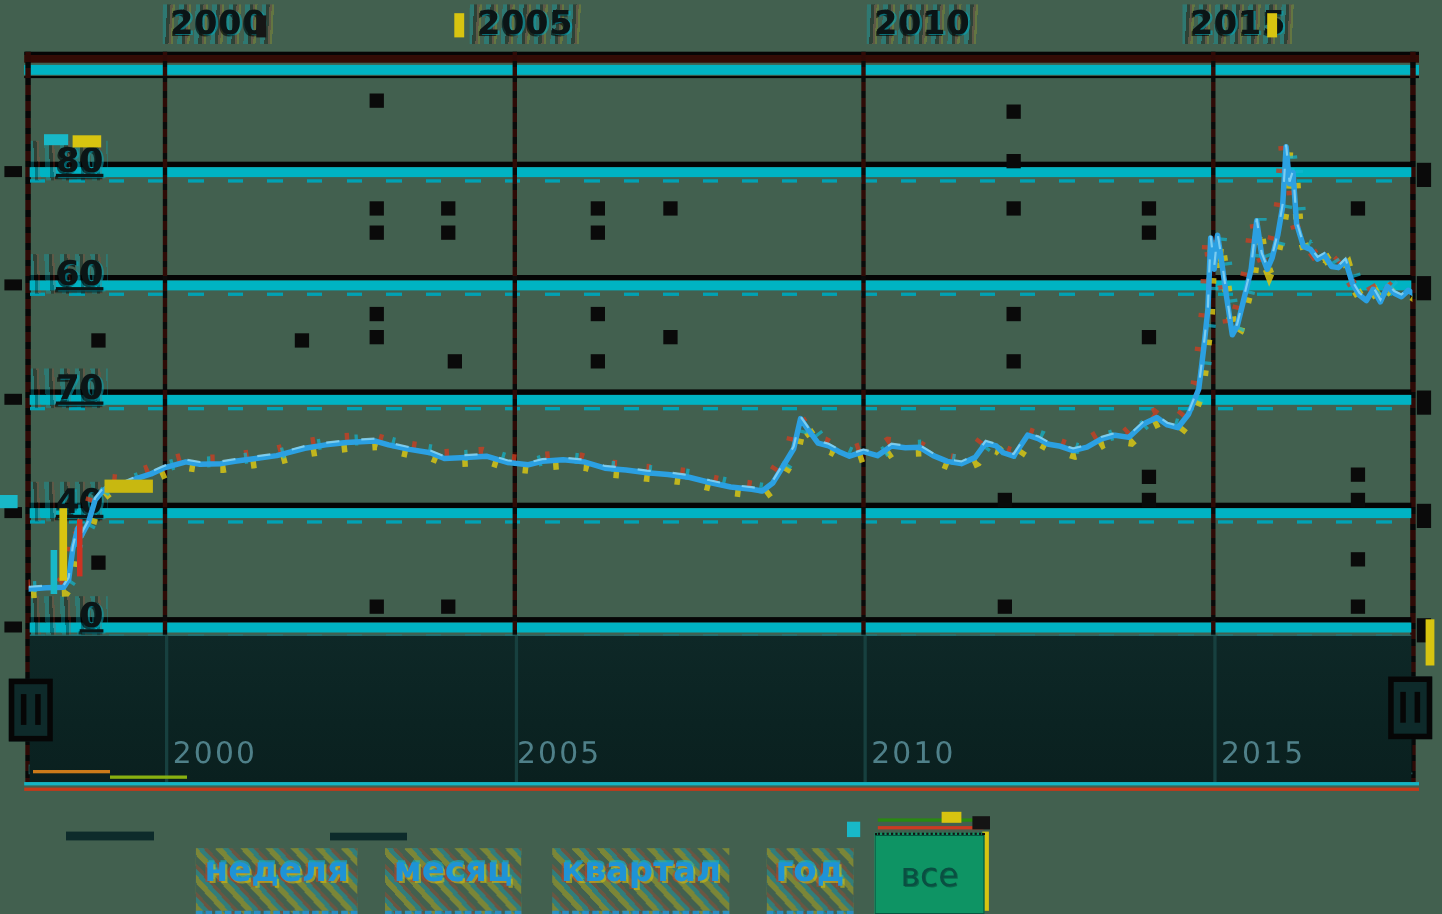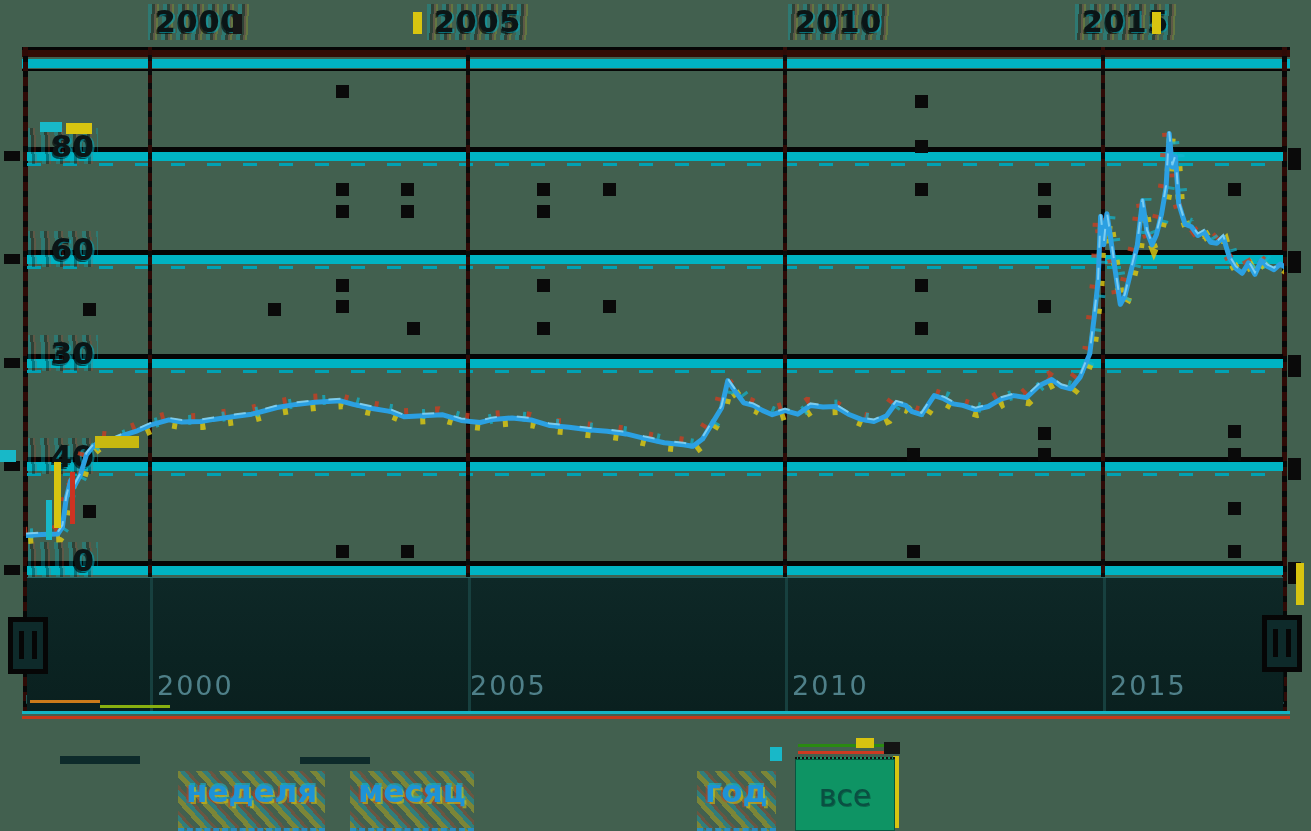--- a/index.html
+++ b/index.html
@@ -20,20 +20,21 @@
     text-shadow:2px 1px 0 rgba(0,170,190,.55), -1px 2px 0 rgba(0,0,0,.6);
   }
   .y-label{
     position:absolute;left:28px;width:62px;height:36px;line-height:36px;
     text-align:right;font-size:31px;font-weight:bold;color:#0b1516;
     padding:0 4px;
     background:repeating-linear-gradient(87deg,
       rgba(0,178,195,.30) 0 4px, rgba(8,8,8,.34) 4px 7px,
       rgba(205,60,38,.20) 7px 9px, rgba(0,0,0,0) 9px 14px);
     text-shadow:2px 1px 0 rgba(0,170,190,.55), -1px 2px 0 rgba(0,0,0,.6);
+    text-decoration:underline;
   }
   
   .hline,.vline,.tick,.sq,.art{position:absolute;}
   .border-left,.border-right{position:absolute;top:47px;height:664px;width:5px;
     background:repeating-linear-gradient(180deg,#2e0a06 0 9px,#070707 9px 15px);}
   .grid-black{background:#050505;}
   .grid-maroon{background:#330b05;}
   .grid-cyan{background:#00b3c3;}
   .grid-dash{background:repeating-linear-gradient(90deg,#00a2b4 0 14px,rgba(0,0,0,0) 14px 36px);}
   .vgrid{position:absolute;width:4px;
@@ -121,21 +122,21 @@
       <div style="left: 1288px; top: 147.6px; width: 13px; height: 22px; background: rgb(10, 10, 10); position: absolute;"></div>
       <div style="left: 4px; top: 150.6px; width: 16px; height: 10px; background: rgb(10, 10, 10); position: absolute;"></div>
       <div class="vgrid" style="left: 148px; top: 47px; height: 664px;"></div>
       <div class="vgrid" style="left: 465.5px; top: 47px; height: 664px;"></div>
       <div class="vgrid" style="left: 783px; top: 47px; height: 664px;"></div>
       <div class="vgrid" style="left: 1100.5px; top: 47px; height: 664px;"></div>
     </div>
   <div id="y-labels">
       <span class="y-label" style="top: 127.6px;">80</span>
       <span class="y-label" style="top: 231.2px;">60</span>
-      <span class="y-label" style="top: 334.8px;">30</span>
+      <span class="y-label" style="top: 334.8px;">70</span>
       <span class="y-label" style="top: 438.4px;">40</span>
       <span class="y-label" style="top: 542px;">0</span>
     </div>
 
   <svg id="chart-svg" width="1311" height="831" aria-hidden="true">
     <defs>
       <clipPath id="plotclip">
           <rect x="26" y="47" width="1258" height="664"></rect>
         </clipPath>
     </defs>
@@ -221,17 +222,18 @@
       <div style="position: absolute; left: 884px; top: 742px; width: 16px; height: 12px; background: rgb(20, 20, 20);"></div>
       <div style="position: absolute; left: 770px; top: 747px; width: 12px; height: 14px; background: rgb(24, 184, 200);"></div>
       <div style="position: absolute; left: 893px; top: 756px; width: 6px; height: 72px; background: rgb(216, 196, 16);"></div>
       <div style="position: absolute; left: 60px; top: 756px; width: 80px; height: 8px; background: rgb(13, 43, 43);"></div>
       <div style="position: absolute; left: 300px; top: 757px; width: 70px; height: 7px; background: rgb(13, 43, 43);"></div>
     </div>
 
   <div id="range-row">
   <span class="range-link" style="left: 178px;">неделя</span>
       <span class="range-link" style="left: 350px;">месяц</span>
+      <span class="range-link" style="left: 502px;">квартал</span>
       <span class="range-link" style="left: 697px;">год</span>
       <button class="range-button" style="left: 795px;">все</button>
     </div>
 
 </div>
 
 </body></html>

